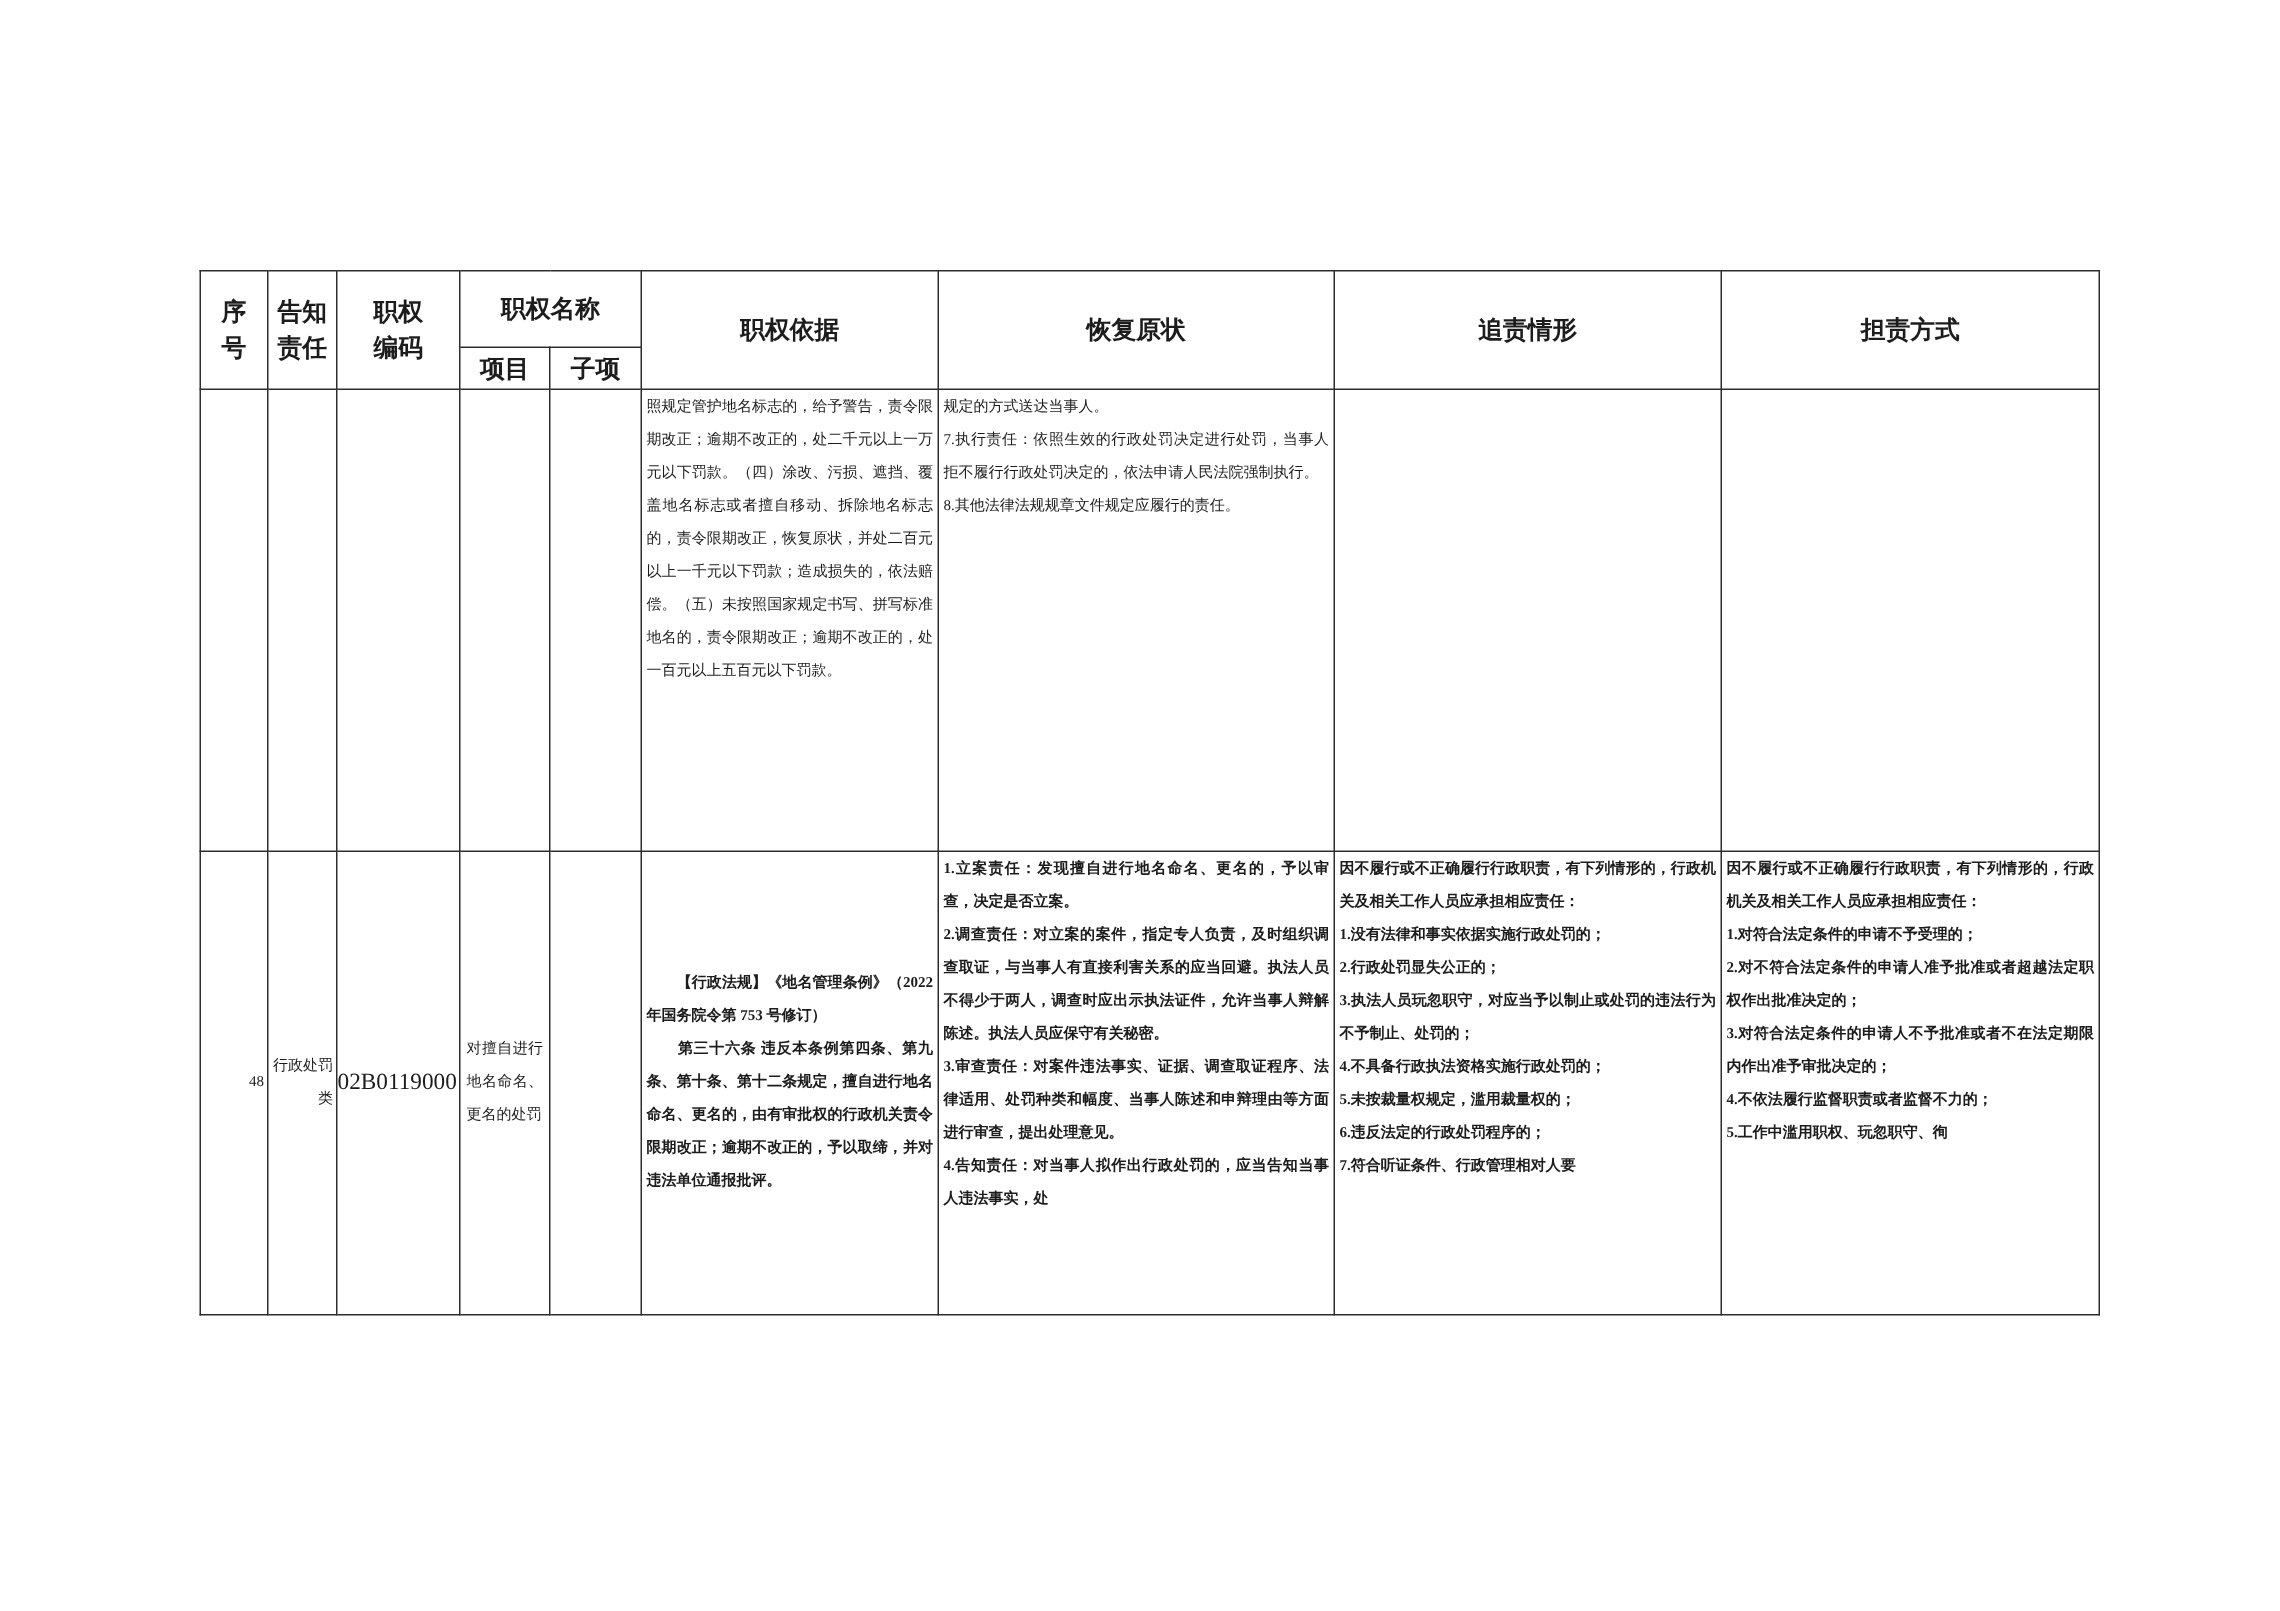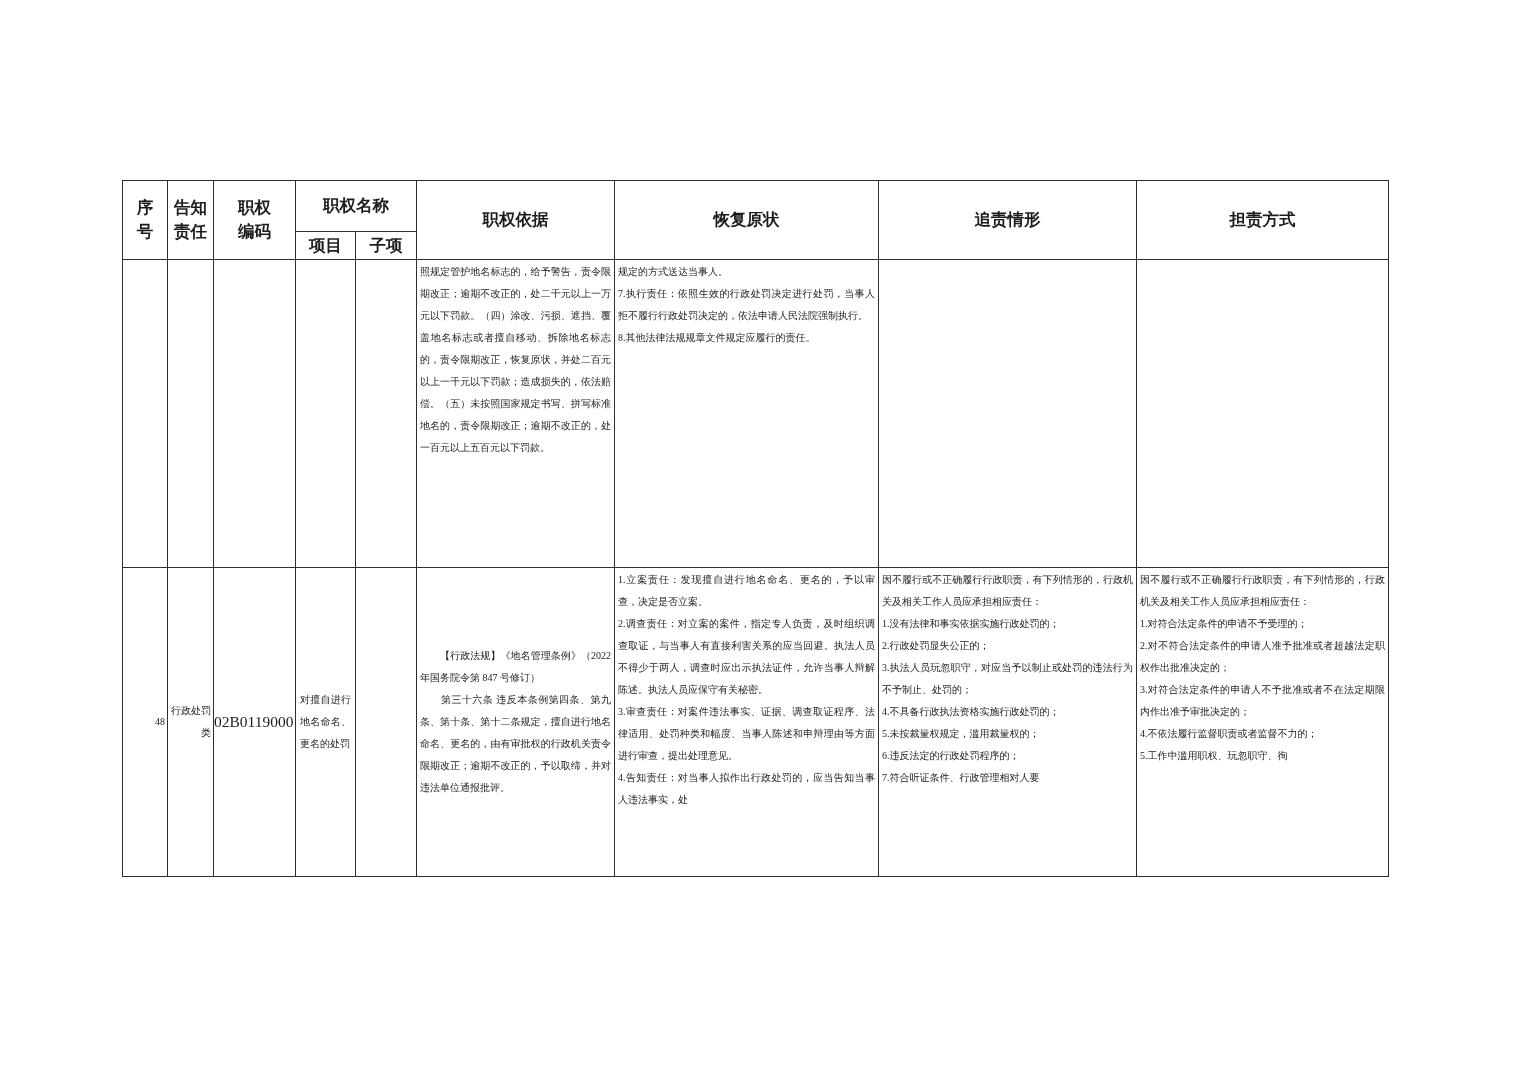--- a/index.html
+++ b/index.html
@@ -5,21 +5,21 @@
   * { margin: 0; padding: 0; box-sizing: border-box; }
   html, body {
     width: 1520px; height: 1074px;
     background: #ffffff;
     font-family: "Liberation Serif", "DejaVu Serif", serif;
     color: #1c1c1c;
     overflow: hidden;
   }
   table.grid {
     position: absolute;
-    left: 122px; top: 180px;
+    left: 133px; top: 180px;
     width: 1266px;
     border-collapse: collapse;
     table-layout: fixed;
   }
   table.grid th, table.grid td {
     border: 1px solid #2e2e2e;
     font-weight: normal;
     overflow: hidden;
   }
   th .hwrap {
@@ -36,21 +36,21 @@
     font-size: 10px;
     line-height: 22px;
     white-space: pre-line;
     text-align: justify;
     padding: 1px 3px;
     overflow: hidden;
   }
   td.v-top { vertical-align: top; }
   td.v-mid { vertical-align: middle; }
   .clip-r1 { max-height: 306px; }
-  .clip-r2 { max-height: 307px; }
+  .clip-r2 { max-height: 307px; font-weight: bold; }
   .center-cell {
     text-align: right;
     white-space: normal;
     padding: 1px 2px;
   }
   .code-cell {
     white-space: nowrap;
     padding: 0;
     font-size: 15.5px;
     letter-spacing: 0;
@@ -176,21 +176,21 @@
     <td class="v-mid">
           <div class="cell code-cell">02B0119000</div>
         </td>
     <td class="v-mid">
           <div class="cell item-cell">对擅自进行地名命名、更名的处罚</div>
         </td>
     <td class="v-mid">
           <div class="cell"></div>
         </td>
     <td class="v-mid">
-          <div class="cell clip-r2">　　【行政法规】《地名管理条例》（2022 年国务院令第 847 号修订）
+          <div class="cell clip-r2">　　【行政法规】《地名管理条例》（2022 年国务院令第 753 号修订）
 　　第三十六条  违反本条例第四条、第九条、第十条、第十二条规定，擅自进行地名命名、更名的，由有审批权的行政机关责令限期改正；逾期不改正的，予以取缔，并对违法单位通报批评。</div>
         </td>
     <td class="v-top">
           <div class="cell clip-r2">1.立案责任：发现擅自进行地名命名、更名的，予以审查，决定是否立案。
 2.调查责任：对立案的案件，指定专人负责，及时组织调查取证，与当事人有直接利害关系的应当回避。执法人员不得少于两人，调查时应出示执法证件，允许当事人辩解陈述。执法人员应保守有关秘密。
 3.审查责任：对案件违法事实、证据、调查取证程序、法律适用、处罚种类和幅度、当事人陈述和申辩理由等方面进行审查，提出处理意见。
 4.告知责任：对当事人拟作出行政处罚的，应当告知当事人违法事实，处</div>
         </td>
     <td class="v-top">
           <div class="cell clip-r2">因不履行或不正确履行行政职责，有下列情形的，行政机关及相关工作人员应承担相应责任：

